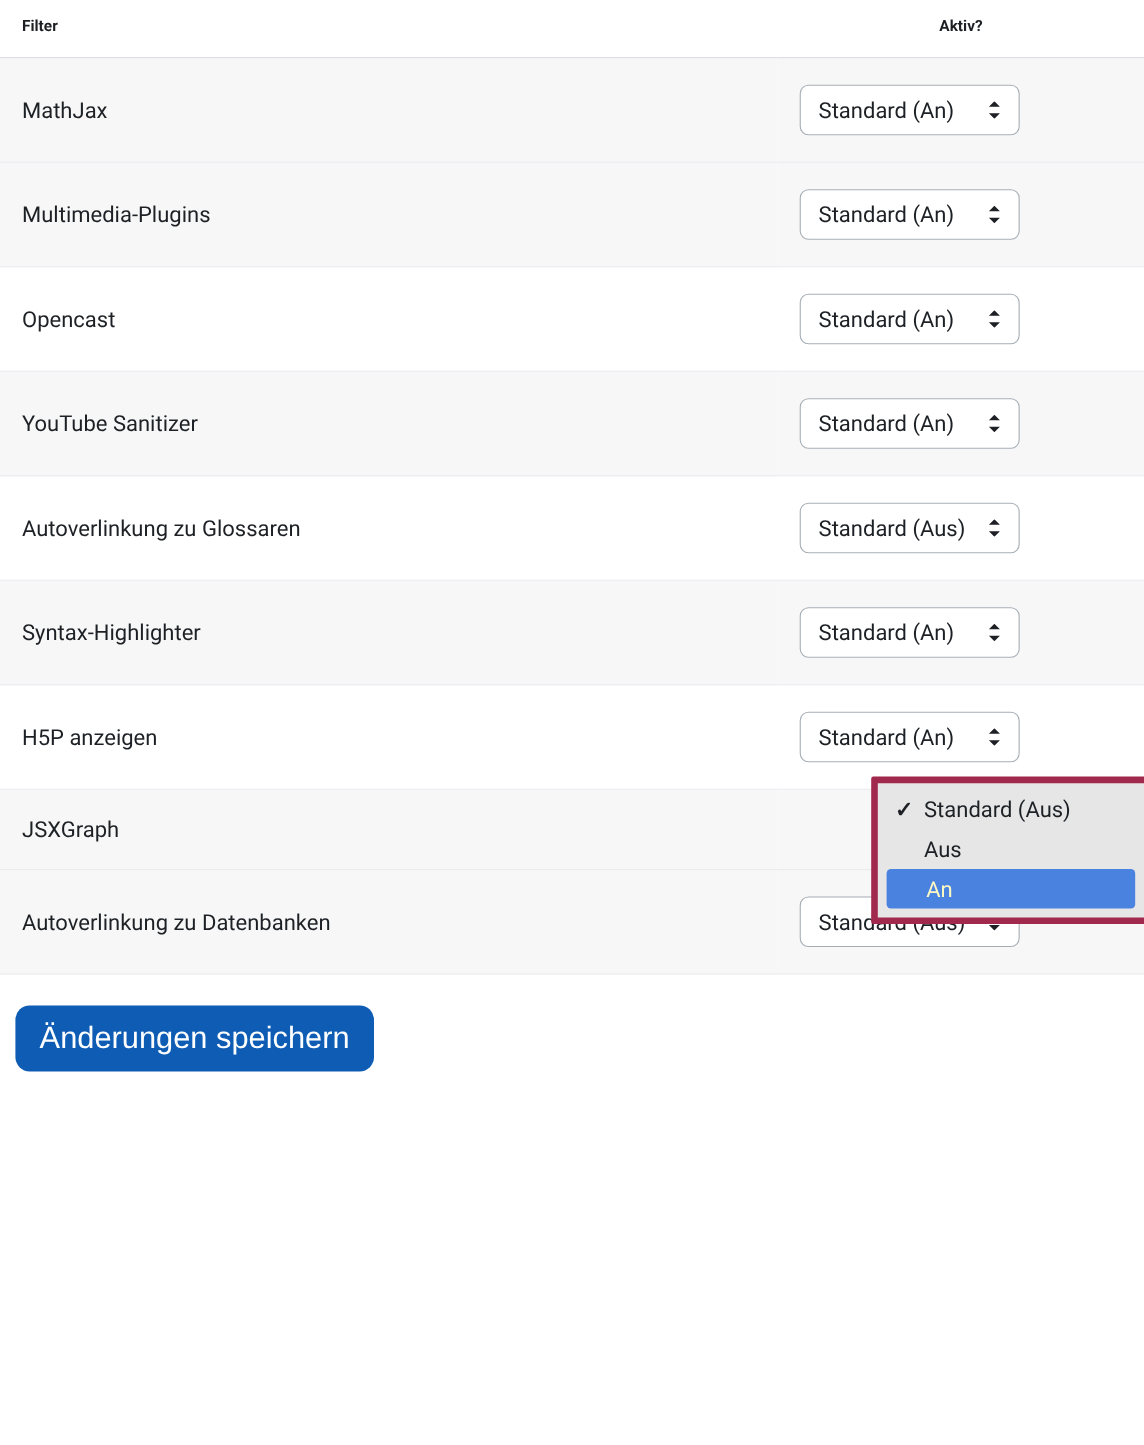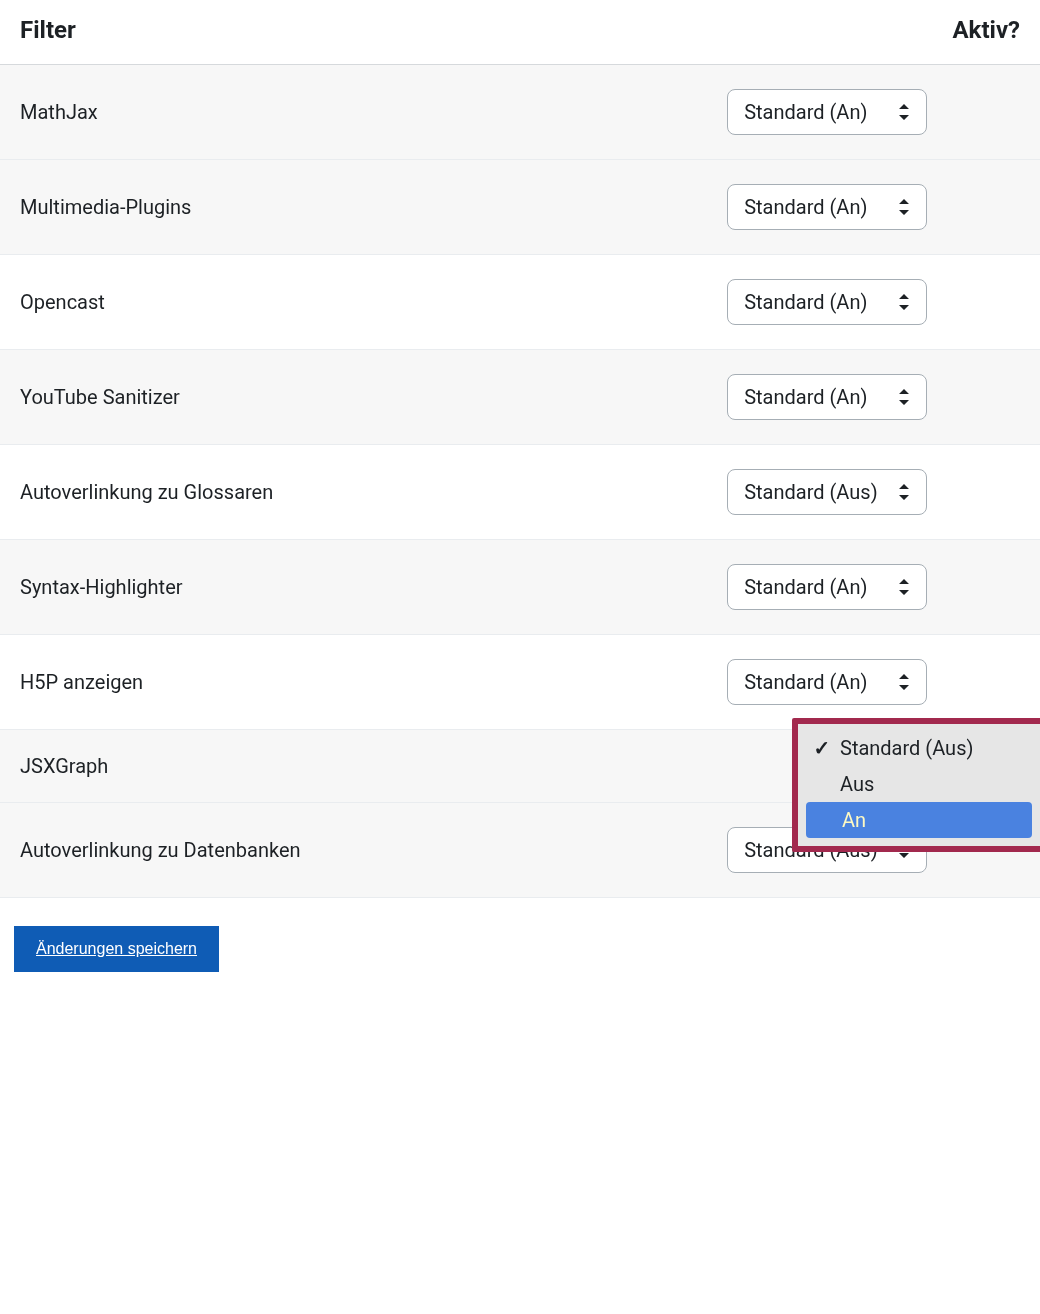--- a/index.html
+++ b/index.html
@@ -11,25 +11,25 @@
     width: 1040px;
   }
   .table {
     width: 100%;
     border-collapse: collapse;
   }
   .header-row th {
     text-align: left;
     padding: 16px 20px 20px 20px;
     font-weight: 700;
-    font-size: 24px;
+    font-size: 14px;
     color: #1d2125;
     border-bottom: 1px solid #d6d9dc;
   }
-  .header-row th:last-child { text-align: right; }
+  .header-row th:last-child { text-align: center; }
   .data-row {
     border-bottom: 1px solid #e9ecef;
   }
   .data-row.stripe {
     background: #f7f7f7;
   }
   .data-row td {
     padding: 24px 20px;
     vertical-align: middle;
     font-size: 20px;
@@ -56,25 +56,24 @@
     cursor: pointer;
     min-width: 200px;
   }
   .sort-icon svg { display: block; }
   .btn-primary {
     display: inline-block;
     margin: 28px 0 28px 14px;
     background: #0f5cb5;
     color: #fff;
     border: none;
-    border-radius: 0;
+    border-radius: 13px;
     padding: 14px 22px;
-    font-size: 16px;
+    font-size: 28px;
     cursor: pointer;
-    text-decoration: underline;
   }
   
   .dropdown-frame {
     position: absolute;
     top: -12px;
     right: -6px;
     width: 254px;
     border: 6px solid #a2294e;
     background: #e6e6e6;
     border-radius: 2px;

